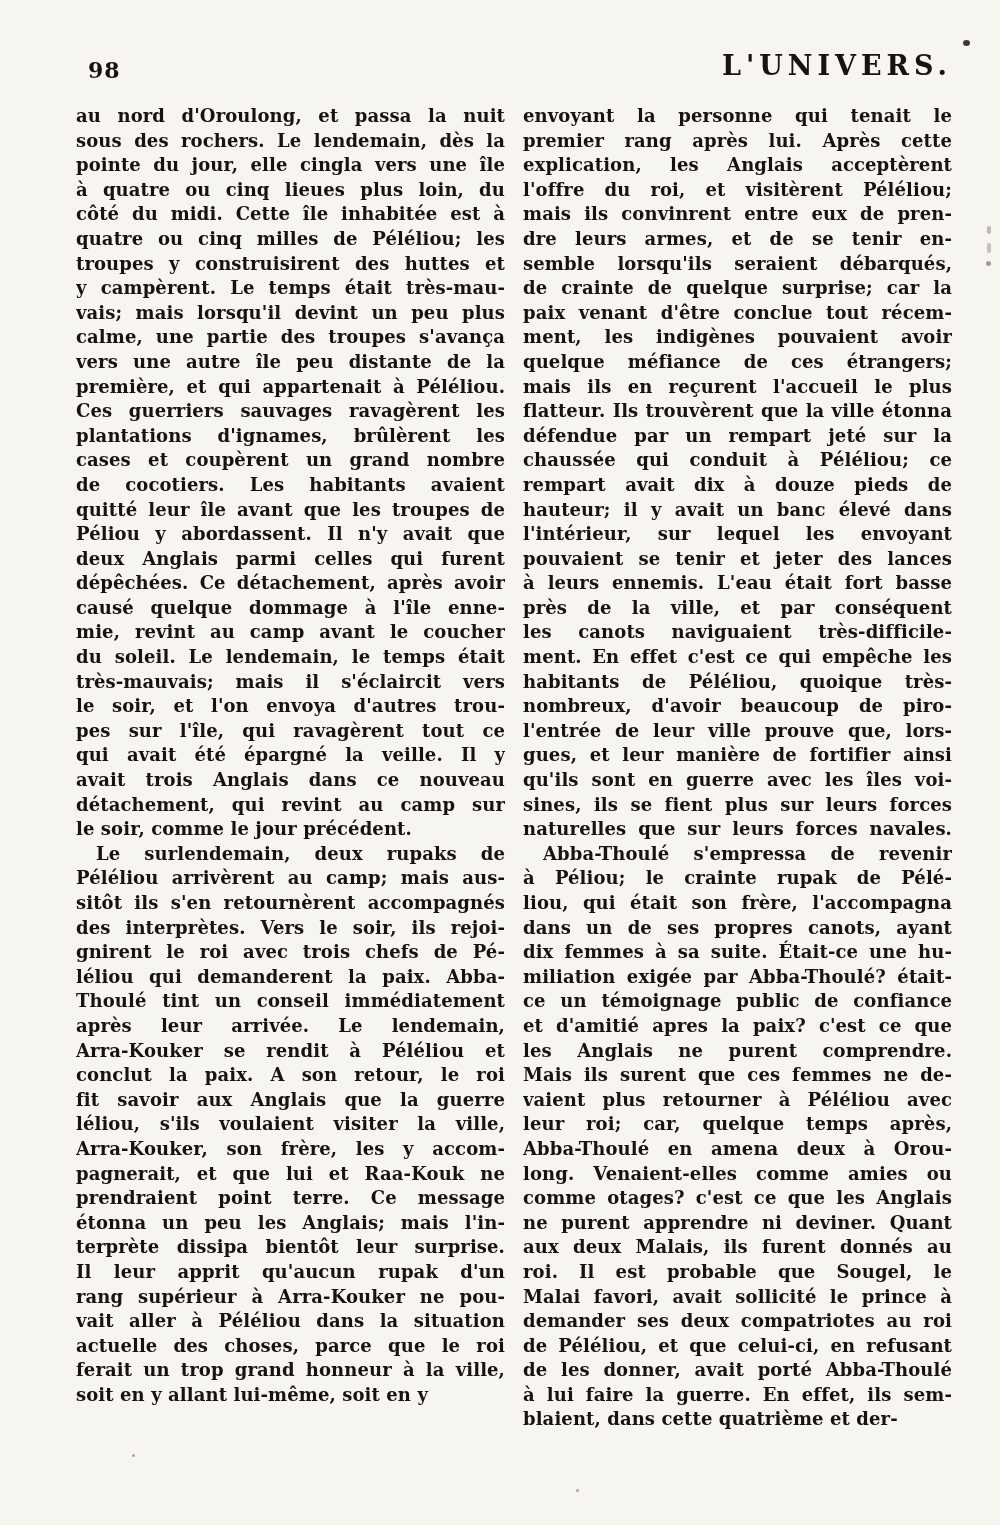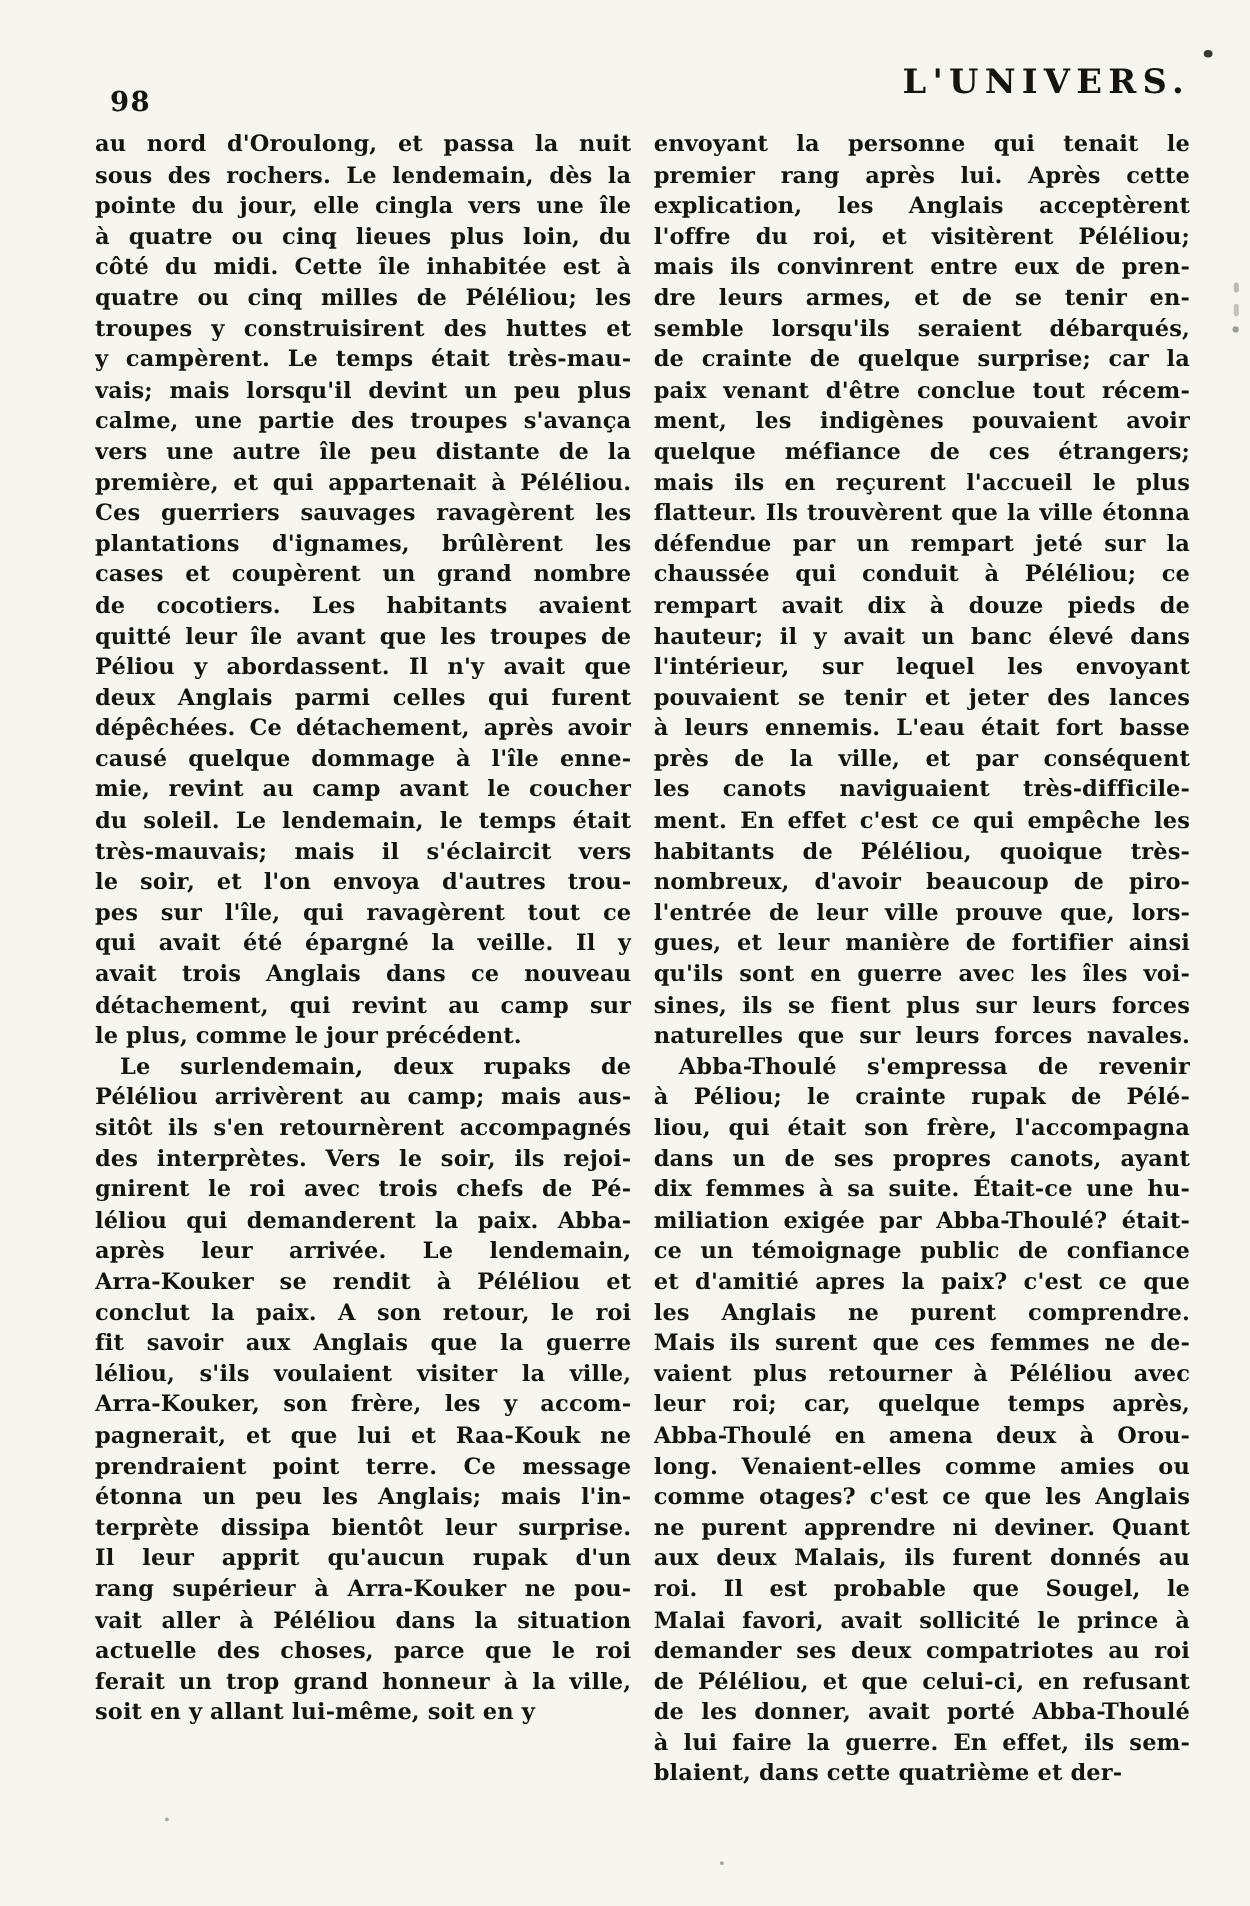--- a/index.html
+++ b/index.html
@@ -8,21 +8,21 @@
     position:relative;
     width:1000px;height:1525px;
     background:var(--paper,#f7f5f0);
     color:var(--ink,#17130e);
     font-family:"DejaVu Serif", "Liberation Serif", serif;
     overflow:hidden;
   }
   .header{position:absolute;top:50px;left:76px;right:48px;height:38px;}
   .page-number{
     position:absolute;left:12px;top:7px;
-    font-size:22px;font-weight:700;letter-spacing:1px;margin-top:12px;
+    font-size:22px;font-weight:700;letter-spacing:1px;
   }
   .running-title{
     text-align:right;
     font-size:27px;font-weight:700;letter-spacing:5px;
   }
   .columns{
     position:absolute;top:104px;left:76px;right:48px;
     display:flex;gap:18px;
   }
   .column{flex:1;min-width:0;}
@@ -72,27 +72,28 @@
         <div class="line">dépêchées. Ce détachement, après avoir</div>
         <div class="line">causé quelque dommage à l'île enne-</div>
         <div class="line">mie, revint au camp avant le coucher</div>
         <div class="line">du soleil. Le lendemain, le temps était</div>
         <div class="line">très-mauvais; mais il s'éclaircit vers</div>
         <div class="line">le soir, et l'on envoya d'autres trou-</div>
         <div class="line">pes sur l'île, qui ravagèrent tout ce</div>
         <div class="line">qui avait été épargné la veille. Il y</div>
         <div class="line">avait trois Anglais dans ce nouveau</div>
         <div class="line">détachement, qui revint au camp sur</div>
-        <div class="line flush">le plus, comme le jour précédent.</div>
+        <div class="line flush">le soir, comme le jour précédent.</div>
         <div class="line indent">Le surlendemain, deux rupaks de</div>
         <div class="line">Péléliou arrivèrent au camp; mais aus-</div>
         <div class="line">sitôt ils s'en retournèrent accompagnés</div>
         <div class="line">des interprètes. Vers le soir, ils rejoi-</div>
         <div class="line">gnirent le roi avec trois chefs de Pé-</div>
         <div class="line">léliou qui demanderent la paix. Abba-</div>
+        <div class="line">Thoulé tint un conseil immédiatement</div>
         <div class="line">après leur arrivée. Le lendemain,</div>
         <div class="line">Arra-Kouker se rendit à Péléliou et</div>
         <div class="line">conclut la paix. A son retour, le roi</div>
         <div class="line">fit savoir aux Anglais que la guerre</div>
         <div class="line">léliou, s'ils voulaient visiter la ville,</div>
         <div class="line">Arra-Kouker, son frère, les y accom-</div>
         <div class="line">pagnerait, et que lui et Raa-Kouk ne</div>
         <div class="line">prendraient point terre. Ce message</div>
         <div class="line">étonna un peu les Anglais; mais l'in-</div>
         <div class="line">terprète dissipa bientôt leur surprise.</div>

